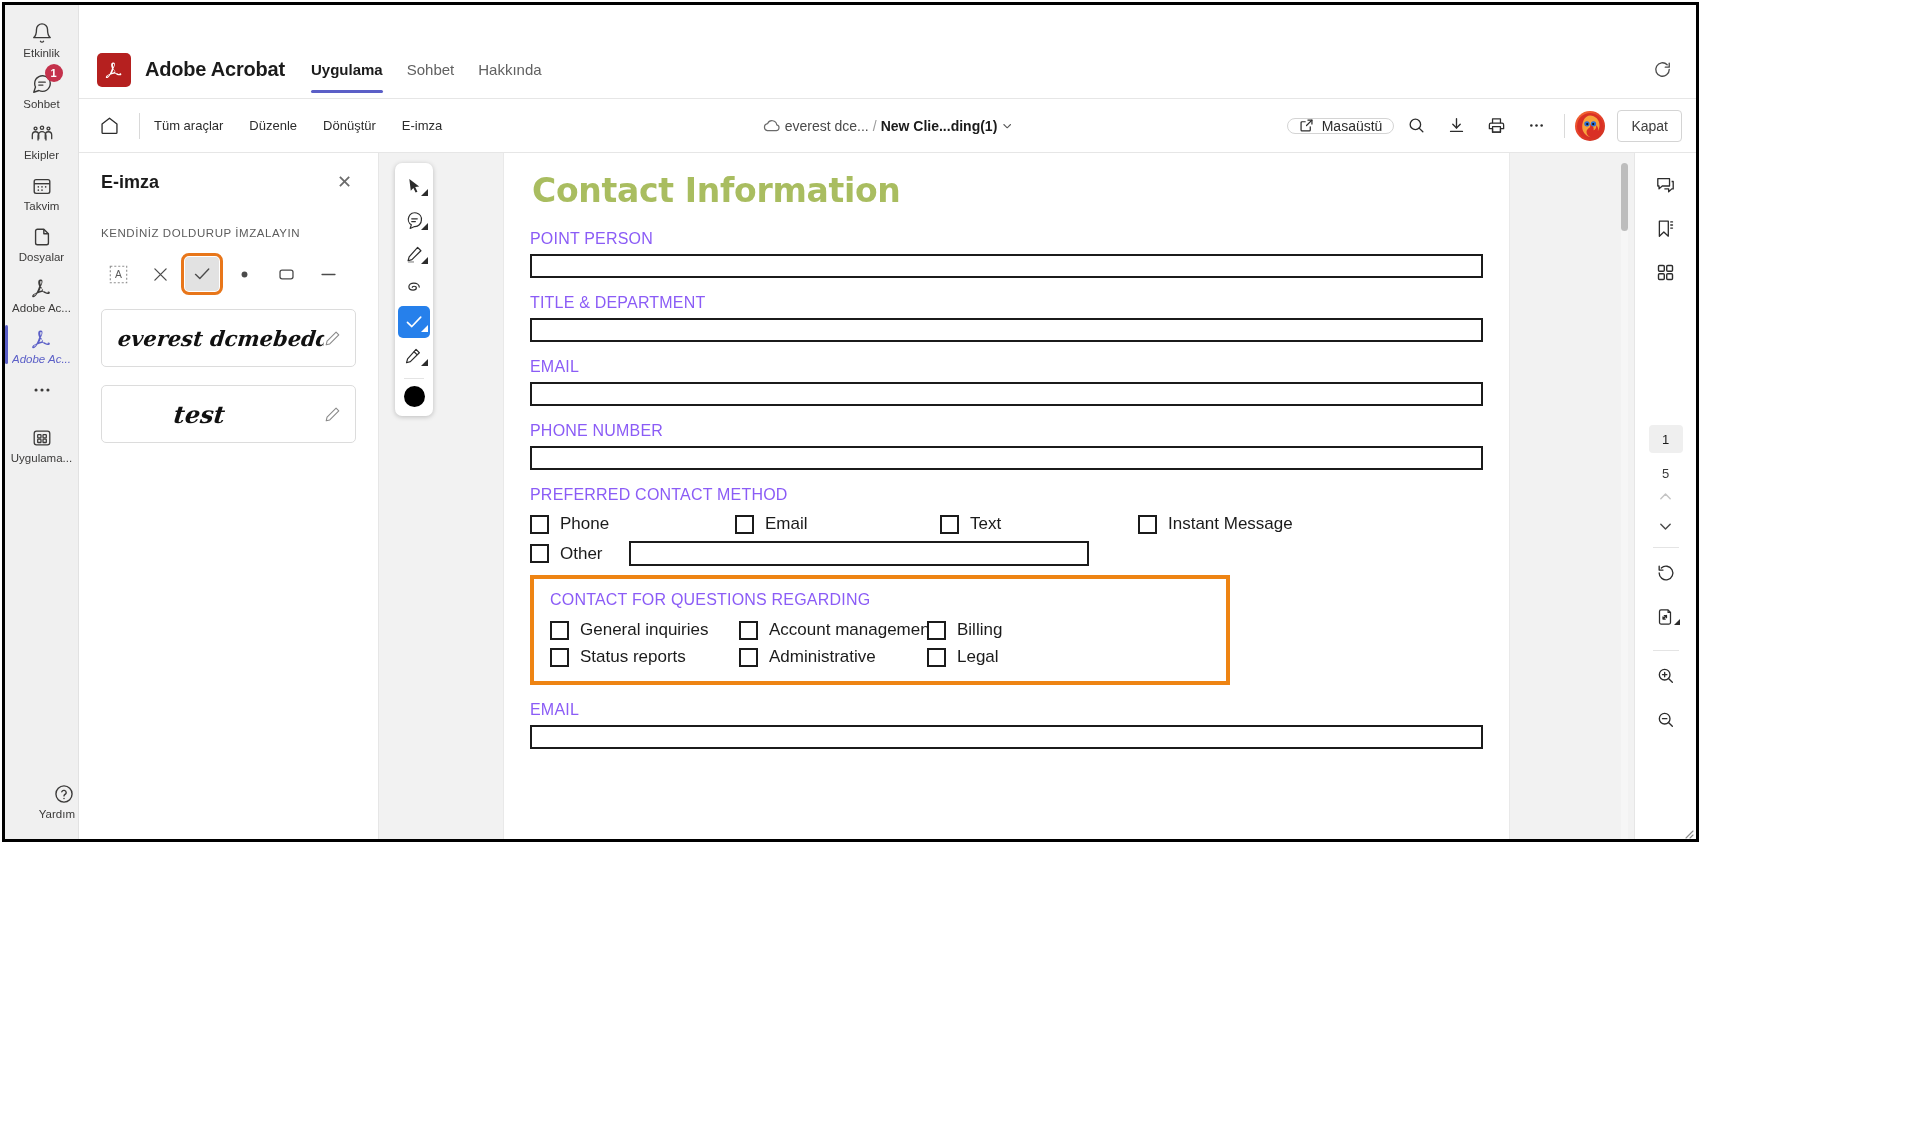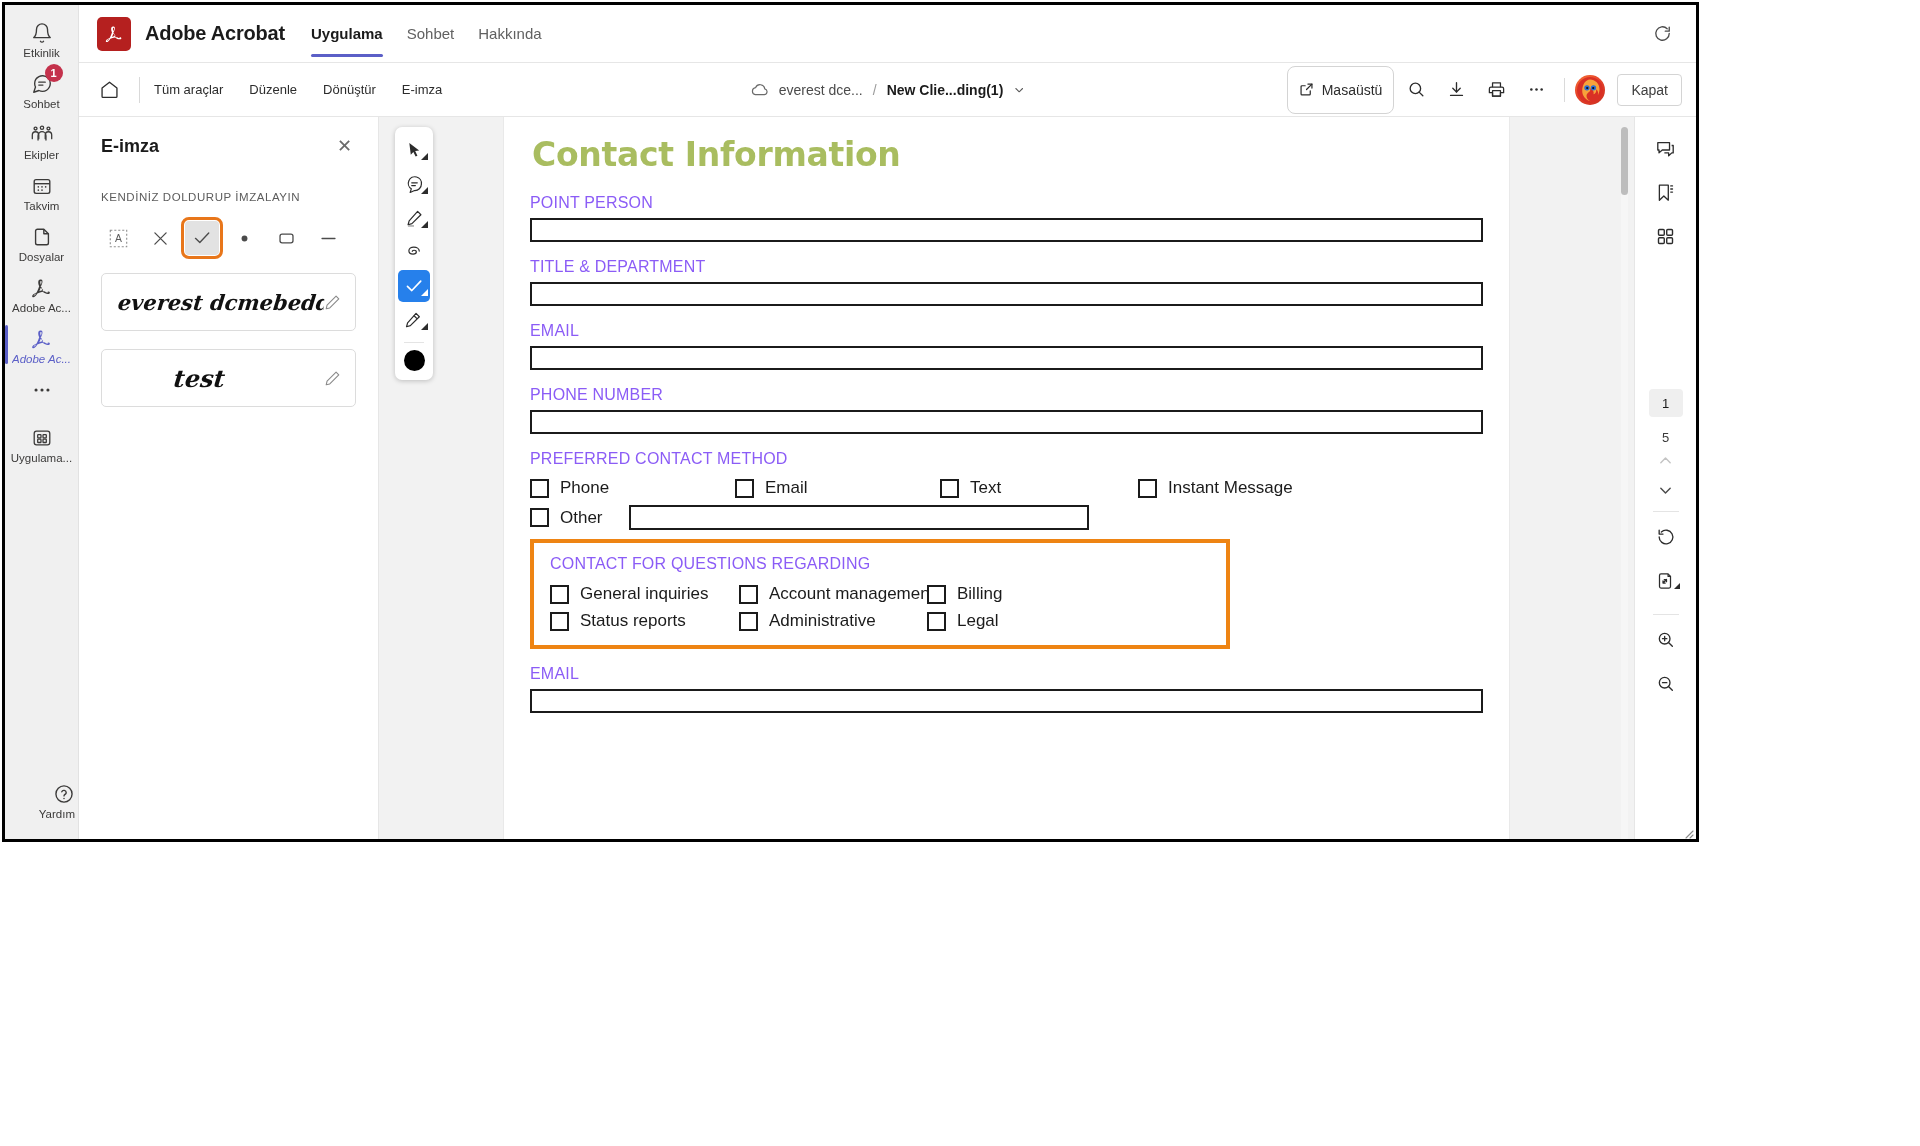--- a/index.html
+++ b/index.html
@@ -68,20 +68,21 @@
     position: relative;
   }
 
   
   #titlebar {
     height: 58px; flex: 0 0 58px;
     display: flex; align-items: center;
     border-bottom: 1px solid #e6e6e6;
     padding: 0 18px;
     position: relative;
+    margin-top: 36px;
   }
   #acrobat-logo {
     width: 34px; height: 34px; border-radius: 5px;
     background: #b5201f;
     display:flex; align-items:center; justify-content:center;
     margin-right: 14px;
   }
   #app-title { font-size: 20px; font-weight: bold; color: #1b1b1b; margin-right: 26px; letter-spacing: -0.2px;}
   .top-tab {
     font-size: 15px; color: #616161; margin-right: 24px;
@@ -108,36 +109,36 @@
     position: relative;
   }
   #home-btn { width: 32px; height: 32px; display:flex;align-items:center;justify-content:center;cursor:pointer;}
   #toolbar-sep { width: 1px; height: 26px; background: #d9d9d9; margin: 0 14px; }
   .tool-menu {
     font-size: 13px; color: #2c2c2c; margin-right: 26px; cursor: pointer;
     white-space: nowrap;
   }
   #breadcrumb {
     position: absolute; left: 50%; transform: translateX(-50%);
-    display: flex; align-items: center; gap: 10px;
+    display: flex; align-items: center; gap: 4px;
     font-size: 14px; color: #4b4b4b; white-space: nowrap;
   }
   #bc-cloud { display:flex;align-items:center; }
   #bc-root { color: #4b4b4b; cursor:pointer; }
   #bc-slash { color: #9b9b9b; }
   #bc-file { color: #1b1b1b; font-weight: bold; cursor:pointer;}
   #bc-caret { cursor: pointer; display:flex;align-items:center;}
   #toolbar-right {
     position: absolute; right: 14px; top: 0; bottom: 0;
     display: flex; align-items: center; gap: 4px;
   }
   #desktop-btn {
     display: flex; align-items: center; gap: 8px;
     border: 1px solid #d4d4d4; border-radius: 8px;
-    height: 48px; padding: 0 11px;
+    height: 16px; padding: 0 11px;
     font-size: 14px; color: #2c2c2c; cursor: pointer; background: #fff;
     white-space: nowrap;
   }
   .tb-icon-btn {
     width: 36px; height: 32px; border-radius: 4px;
     display:flex;align-items:center;justify-content:center;cursor:pointer;
   }
   #tb-divider { width: 1px; height: 24px; background: #dadada; margin: 0 6px; }
   #avatar {
     width: 30px; height: 30px; border-radius: 50%;

